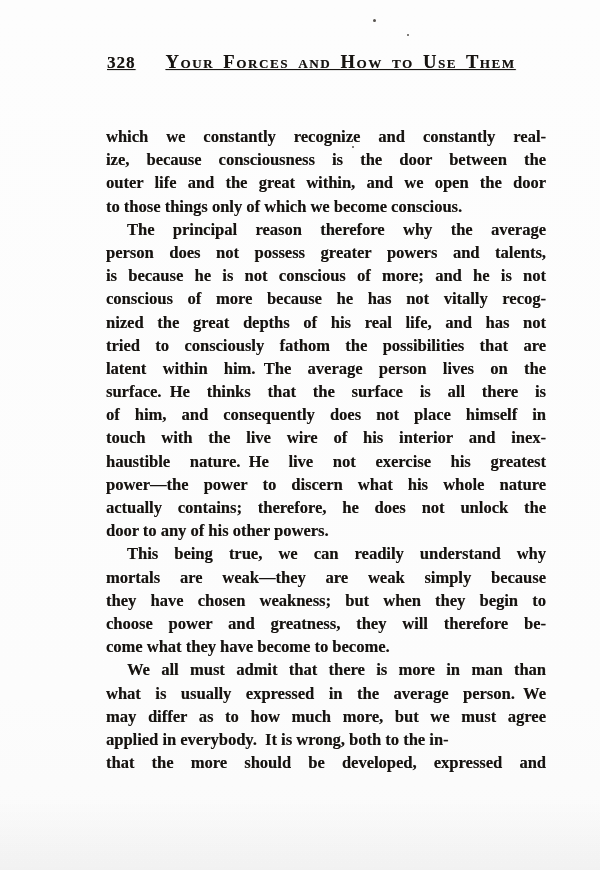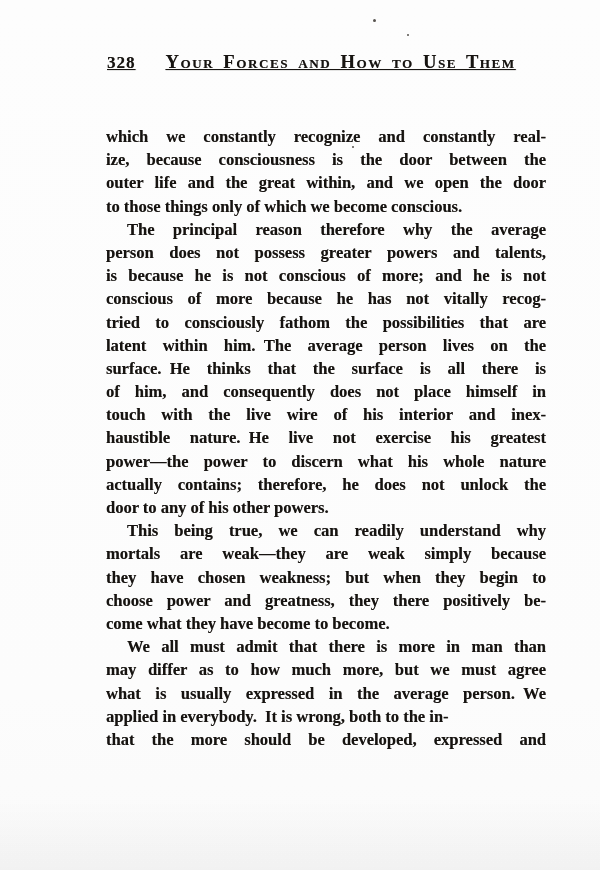--- a/index.html
+++ b/index.html
@@ -108,41 +108,42 @@
         <div class="line">which we constantly recognize and constantly real-</div>
         <div class="line">ize, because consciousness is the door between the</div>
         <div class="line">outer life and the great within, and we open the door</div>
         <div class="line end">to those things only of which we become conscious.</div>
       </div>
       <div class="paragraph">
         <div class="line indent">The principal reason therefore why the average</div>
         <div class="line">person does not possess greater powers and talents,</div>
         <div class="line">is because he is not conscious of more; and he is not</div>
         <div class="line">conscious of more because he has not vitally recog-</div>
+        <div class="line">nized the great depths of his real life, and has not</div>
         <div class="line">tried to consciously fathom the possibilities that are</div>
         <div class="line">latent within him. The average person lives on the</div>
         <div class="line">surface. He thinks that the surface is all there is</div>
         <div class="line">of him, and consequently does not place himself in</div>
         <div class="line">touch with the live wire of his interior and inex-</div>
         <div class="line">haustible nature. He live not exercise his greatest</div>
         <div class="line">power—the power to discern what his whole nature</div>
         <div class="line">actually contains; therefore, he does not unlock the</div>
         <div class="line end">door to any of his other powers.</div>
       </div>
       <div class="paragraph">
         <div class="line indent">This being true, we can readily understand why</div>
         <div class="line">mortals are weak—they are weak simply because</div>
         <div class="line">they have chosen weakness; but when they begin to</div>
-        <div class="line">choose power and greatness, they there positively be-</div>
+        <div class="line">choose power and greatness, they will therefore be-</div>
         <div class="line end">come what they have become to become.</div>
       </div>
       <div class="paragraph">
         <div class="line indent">We all must admit that there is more in man than</div>
+        <div class="line">what is usually expressed in the average person. We</div>
         <div class="line">may differ as to how much more, but we must agree</div>
-        <div class="line">what is usually expressed in the average person. We</div>
         <div class="line end">applied in everybody. It is wrong, both to the in-</div>
         <div class="line">that the more should be developed, expressed and</div>
       </div>
     </div>
 
   <div id="specks">
       <div class="speck" style="left: 373px; top: 19px; width: 3px; height: 3px;"></div>
       <div class="speck" style="left: 407px; top: 34px; width: 2px; height: 2px;"></div>
       <div class="speck" style="left: 352px; top: 146px; width: 2px; height: 2px;"></div>
     </div>

